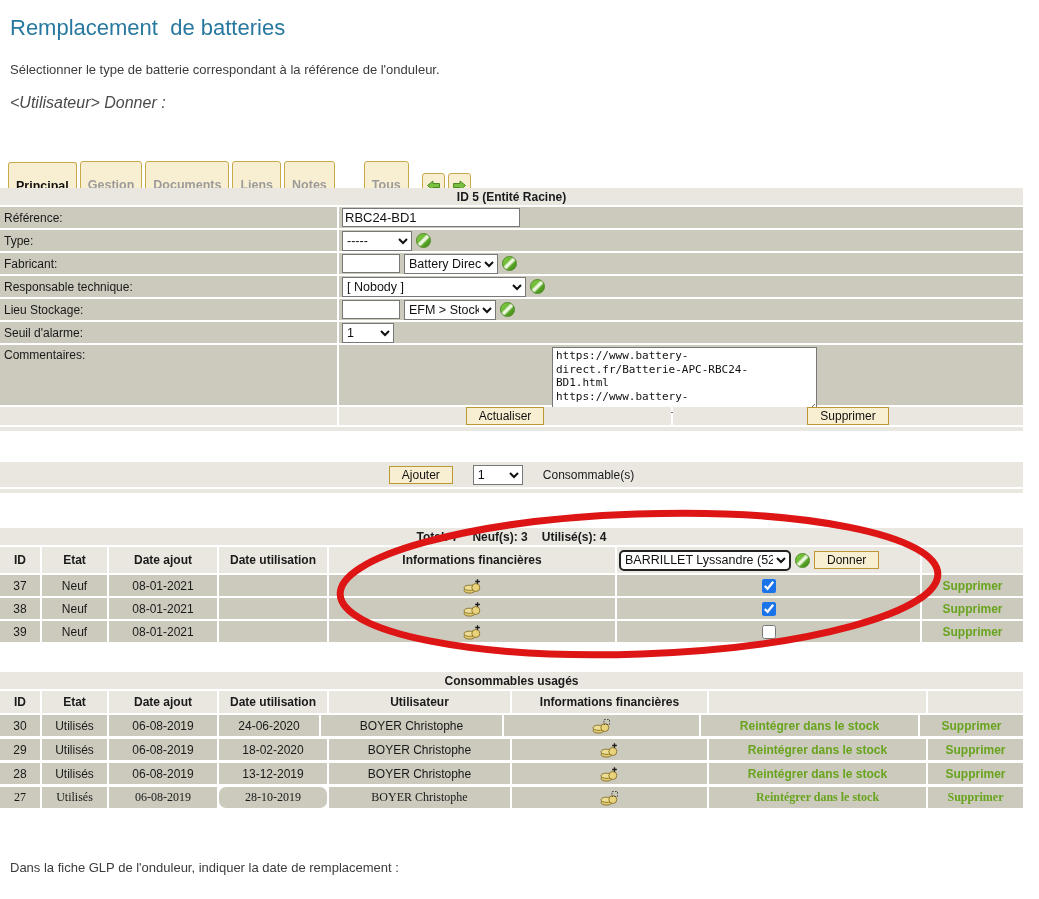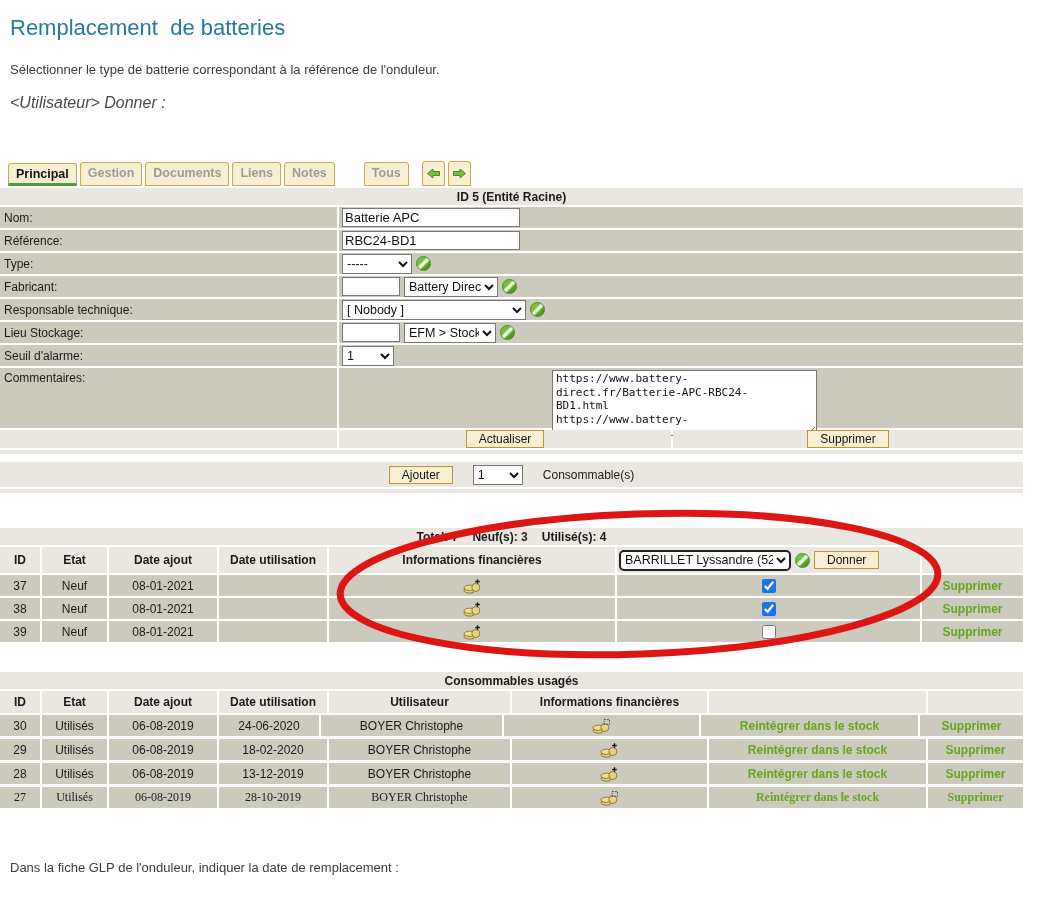--- a/index.html
+++ b/index.html
@@ -7,21 +7,21 @@
         font-family:"Liberation Sans",sans-serif;}
 
   .page-title{position:absolute;left:10px;top:15px;font-size:22px;color:#2878a0;white-space:pre-wrap;}
   .subtitle{position:absolute;left:10px;top:62px;font-size:13px;color:#3c3c3c;}
   .user-hint{position:absolute;left:10px;top:94px;font-size:16px;font-style:italic;color:#4a4a4a;}
   .footer-note{position:absolute;left:10px;top:860px;font-size:13px;color:#3c3c3c;}
 
   
   .tabs{position:absolute;left:8px;top:161px;display:flex;align-items:flex-end;}
   .tab{height:17px;line-height:17px;background:#f8efd3;border:1px solid #c8aa4b;
-       border-radius:3px 3px 0 0;padding:2px 7px 3px;font-weight:bold;font-size:12.5px;
+       border-radius:3px 3px 0 0;padding:15px 7px 3px;font-weight:bold;font-size:12.5px;
        color:#9b9b9b;margin-right:3px;cursor:default;}
   .tab.active{color:#111;border-bottom:3px solid #4e9e3d;padding-bottom:0;}
   .tab.gap-left{margin-left:26px;}
   .tab.arrow{padding:3px 4px;margin-left:0;}
   .tab.arrow.first{margin-left:10px;}
   .tab.arrow svg{display:block;margin-top:3px;}
 
   
   .sect{position:absolute;left:0;width:1023px;}
   .trow{display:flex;gap:2px;margin-bottom:2px;}
@@ -81,26 +81,20 @@
         </svg>
     </div>
   </div>
 
   <div class="sect" style="top:188px;">
     <div class="trow">
         <div class="cell light hdr full" style="height:17px;">ID 5 (Entité Racine)</div>
       </div>
 
     <div class="trow">
-      <div class="cell lblc">Nom:</div>
-      <div class="cell valc">
-          <input class="txt" style="width: 172px;" value="Batterie APC">
-        </div>
-    </div>
-    <div class="trow">
       <div class="cell lblc">Référence:</div>
       <div class="cell valc">
           <input class="txt" style="width: 172px;" value="RBC24-BD1">
         </div>
     </div>
     <div class="trow">
       <div class="cell lblc">Type:</div>
       <div class="cell valc">
         <select style="width:70px;"><option>-----</option></select>
         <span class="ball"></span>
@@ -331,21 +325,21 @@
         </div>
       <div class="cell ctr full">
           <span class="gact">Supprimer</span>
         </div>
     </div>
 
     <div class="trow" style="margin-bottom:10px;font-family:Liberation Serif, serif;">
       <div class="cell ctr" style="width:40px;">27</div>
       <div class="cell ctr" style="width:65px;">Utilisés</div>
       <div class="cell ctr" style="width:108px;">06-08-2019</div>
-      <div class="cell ctr" style="width:108px;">28-10-2019</div>
+      <div class="cell ctr" style="width:108px;border-radius:7px;">28-10-2019</div>
       <div class="cell ctr" style="width:181px;">BOYER Christophe</div>
       <div class="cell ctr" style="width:195px;">
         <svg class="coins" width="19" height="16" viewBox="0 0 19 16">
             <ellipse cx="6.5" cy="12.5" rx="5.5" ry="2.6" fill="#e3cb72" stroke="#7a651c" stroke-width="0.8"></ellipse>
             <ellipse cx="6.5" cy="9.8" rx="5.5" ry="2.6" fill="#eedd95" stroke="#7a651c" stroke-width="0.8"></ellipse>
             <circle cx="12.8" cy="9.5" r="4" fill="#e8d27b" stroke="#7a651c" stroke-width="0.8"></circle>
             <rect x="12" y="1.5" width="5.5" height="5" fill="none" stroke="#555" stroke-width="1" stroke-dasharray="1.8 1.2"></rect>
           </svg>
       </div>
       <div class="cell ctr" style="width:217px;">

